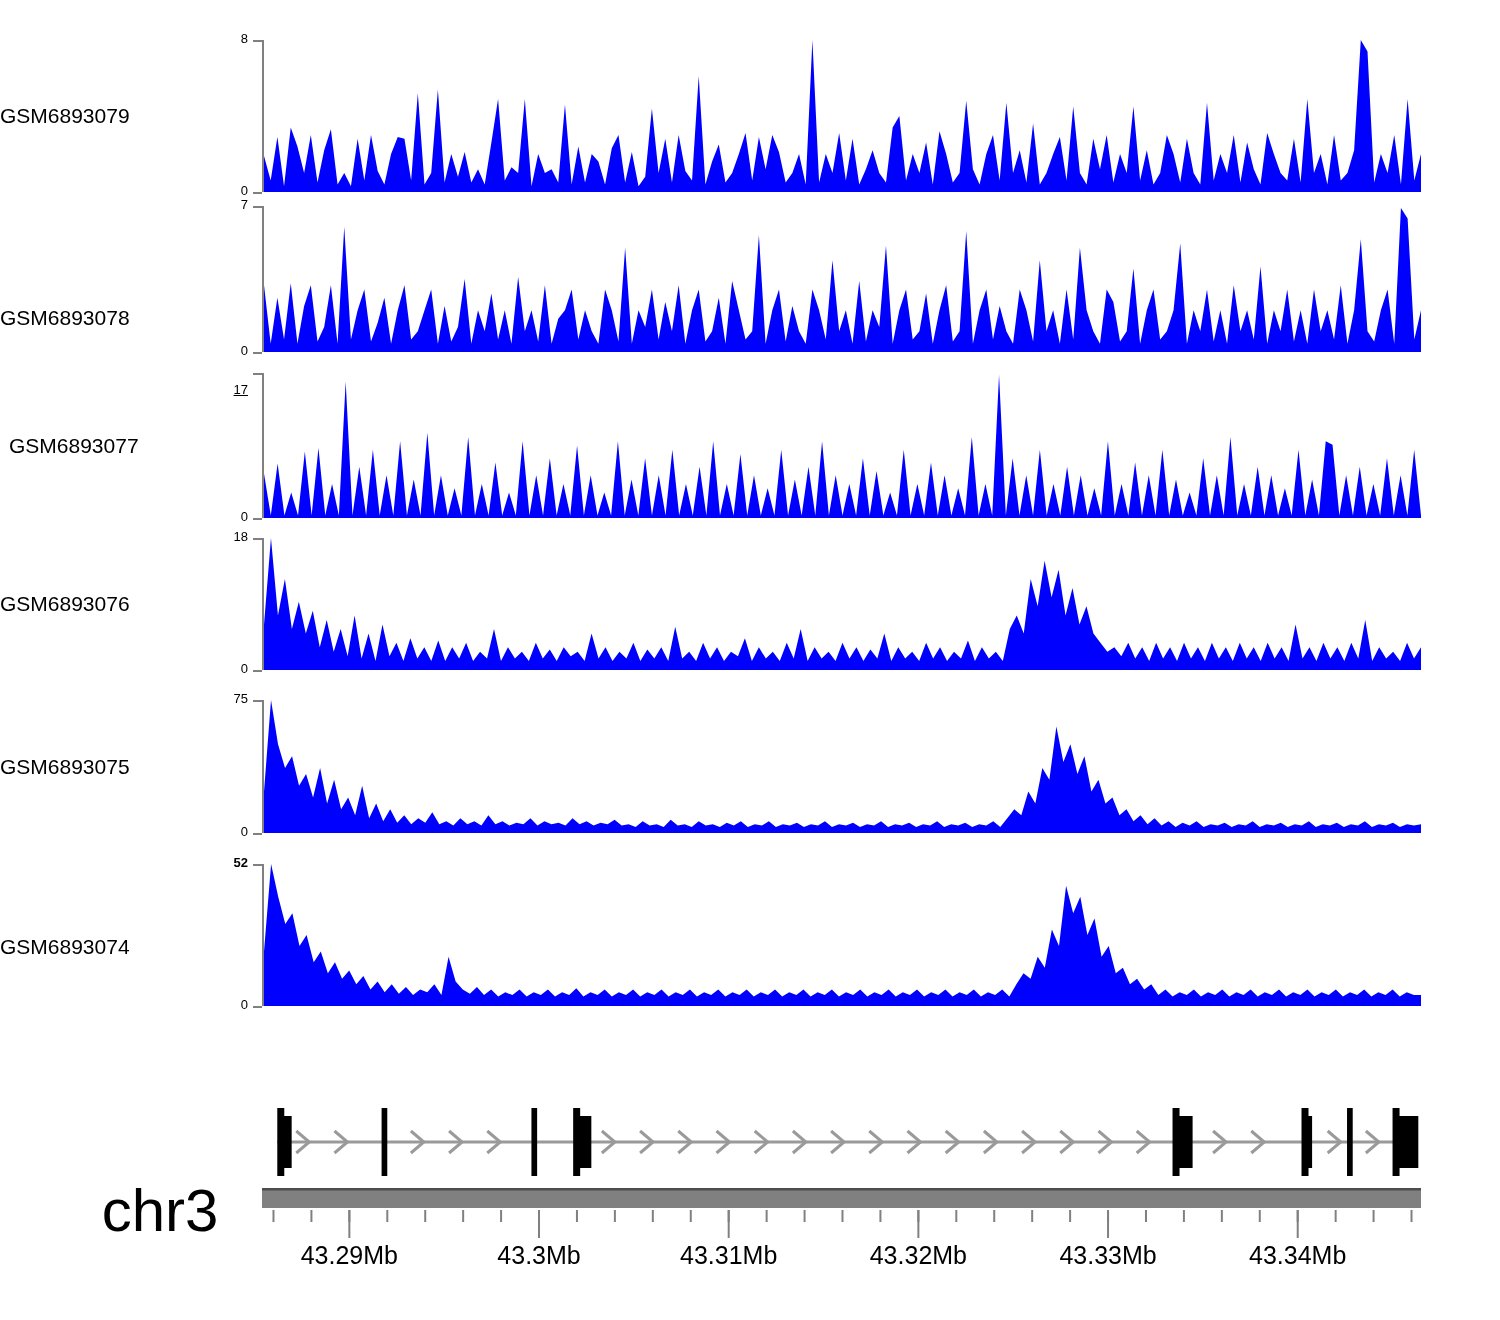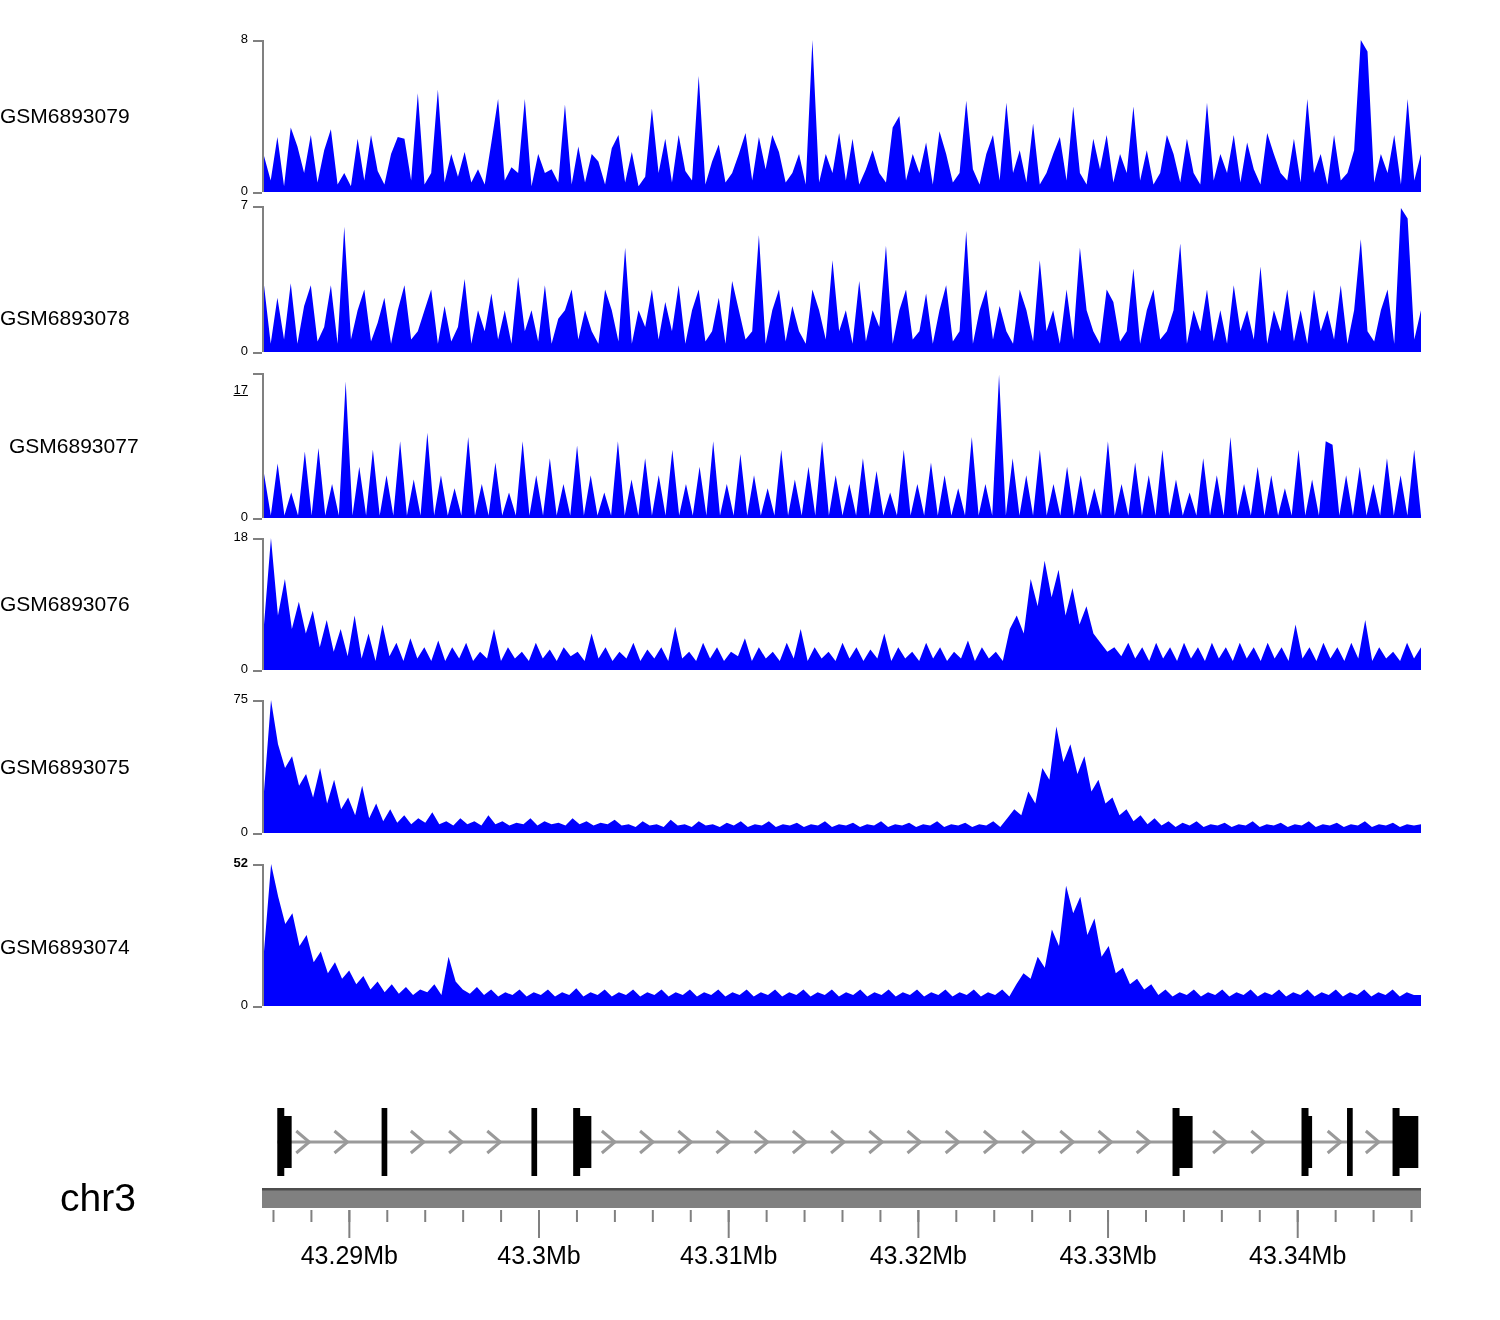--- a/index.html
+++ b/index.html
@@ -17,21 +17,21 @@
 
   .axisline{position:absolute;width:0;border-left:2px solid #808080;}
   .axistick{position:absolute;height:0;border-top:2px solid #808080;width:9px;}
 
   
   #gene-region{position:absolute;left:0;top:1096px;width:1500px;height:92px;}
   #gene-region svg{display:block;}
 
   
   #chr-label{position:absolute;left:60px;top:1176px;width:200px;
-             font-size:39px;color:#000;letter-spacing:0px;}
+             text-align:center;font-size:60px;color:#000;letter-spacing:0px;}
   #genome-axis{position:absolute;left:0;top:1186px;width:1500px;height:120px;}
   #genome-axis svg{display:block;}
 </style>
 </head>
 <body>
 
 <div id="stage">
 
   <div id="tracks-container">
       <div class="track" style="top: 18px; height: 182px;">

